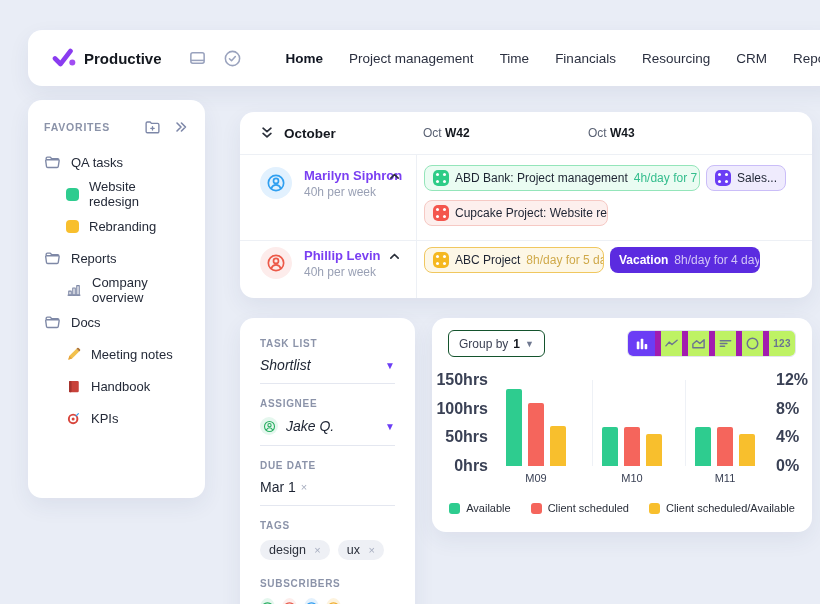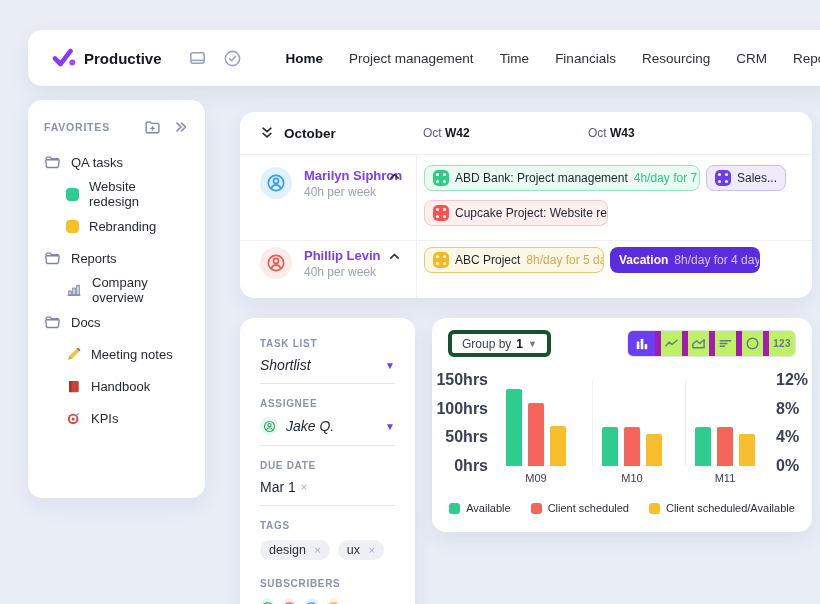--- a/index.html
+++ b/index.html
@@ -63,21 +63,21 @@
   .caret { color:#6b3df5; font-size:10px; }
   .xmark { color:#a6adbf; font-size:11px; margin-left:5px; }
   .f-gap { margin-top:14px; }
   .tagwrap { display:flex; gap:8px; margin-top:9px; }
   .tag { background:#eef0f5; border-radius:12px; padding:3px 9px; font-size:12.5px; color:#2a2f3a; cursor:pointer; }
   .subs { display:flex; align-items:center; gap:7px; margin-top:9px; }
   .addpeople { font-size:11px; font-weight:bold; color:#6b3df5; margin-left:3px; cursor:pointer; white-space:nowrap; }
 
   
   .chartpanel { left:432px; top:318px; width:380px; height:214px; }
-  .groupby { position:absolute; left:16px; top:12px; height:27px; display:flex; align-items:center; gap:5px; border:4px solid #14532d; border-radius:6px; padding:0 10px; font-size:12px; color:#3c4254; cursor:pointer; }
+  .groupby { position:absolute; left:16px; top:12px; height:27px; display:flex; align-items:center; gap:5px; border:1px solid #14532d; border-radius:6px; padding:0 10px; font-size:12px; color:#3c4254; cursor:pointer; }
   .groupby b { color:#14181f; }
   .groupby .gcaret { color:#6f7890; font-size:9px; }
   .cbar-toolbar { position:absolute; right:16px; top:12px; display:flex; border:1px solid #e2e5ee; border-radius:6px; overflow:hidden; }
   .tb-seg { width:27px; height:25px; display:flex; align-items:center; justify-content:center; color:#6b7490; background:#bef264; border-left:6px solid #a21caf; cursor:pointer; }
   .tb-seg:first-child { border-left:none; }
   .tb-seg.sel { background:#6b3df5; color:#fff; }
   .tb-123 { width:32px; font-size:10px; font-weight:bold; letter-spacing:.3px; }
   .ytick { position:absolute; font-size:16px; color:#3a4155; height:14px; line-height:14px;font-weight:bold; }
   .ytick.l { left:0; width:56px; text-align:right; }
   .ytick.r { left:344px; width:32px; text-align:left; }

